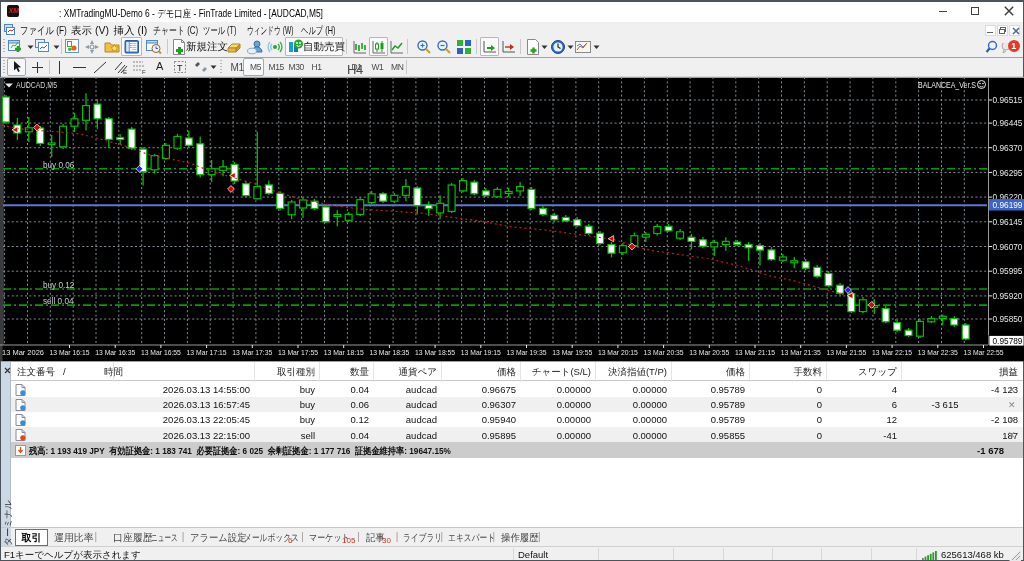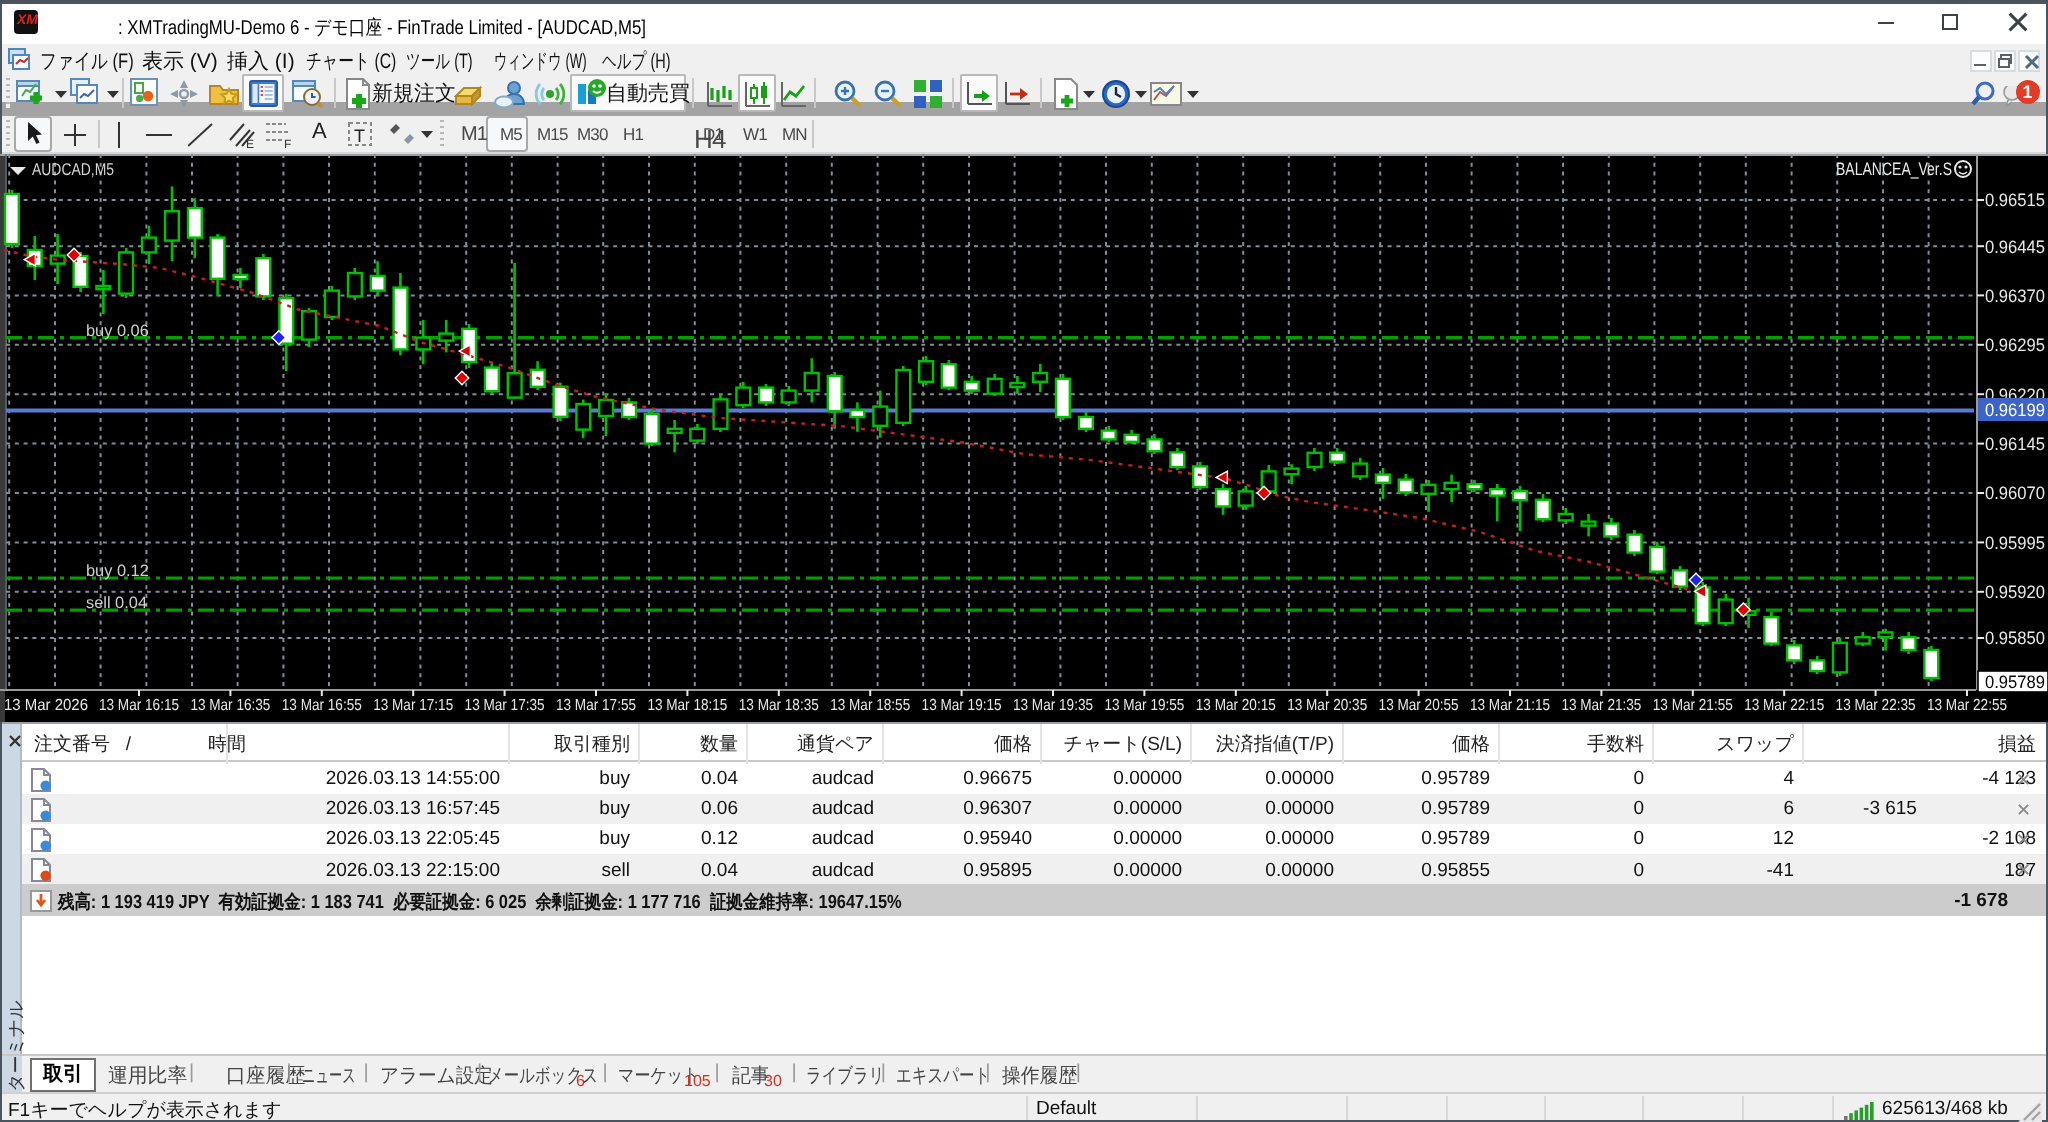--- a/index.html
+++ b/index.html
@@ -33,21 +33,21 @@
     <div class="abs" style="left:1007.5px;top:2.5px;width:11px;height:11px;background:#fdfdfd;border:1px solid #d8dcde"></div>
     <div class="abs" style="left:986px;top:9.5px;width:6px;height:1.2px;background:#5a6268"></div>
     <svg class="abs" style="left:998px;top:5px" width="7" height="7">
       <rect x="1.5" y="0.5" width="5" height="4" fill="none" stroke="#5a6268"></rect>
       <rect x="0.5" y="2.5" width="5" height="4" fill="#fdfdfd" stroke="#5a6268"></rect>
     </svg>
     <svg class="abs" style="left:1010.5px;top:5px" width="8" height="8">
       <path d="M1 1L7 7M7 1L1 7" stroke="#4a6a8a" stroke-width="1.5"></path>
     </svg>
   </div>
-<div class="abs" style="left:1px;top:36px;width:1022px;height:21.5px;background:#f0f0f0;border-bottom:7px solid #a3a3a3">
+<div class="abs" style="left:1px;top:36px;width:1022px;height:21.5px;background:#f0f0f0;border-bottom:1px solid #a3a3a3">
     <div class="abs" style="left:1.5px;top:3px;width:2px;height:15px;background:repeating-linear-gradient(#b8b8b8 0 1px,#f0f0f0 1px 3px)"></div>
     <svg class="abs" style="left:7px;top:3px" width="16" height="16" viewBox="0 0 16 16">
       <rect x="0.5" y="1.5" width="11" height="10" fill="#f8fbff" stroke="#5588bb"></rect>
       <rect x="0.5" y="1.5" width="11" height="2.5" fill="#b8d4ec" stroke="#5588bb"></rect>
       <path d="M3 9l2-3 2 1 3-4" stroke="#44aa44" fill="none"></path>
       <path d="M10 7v6M7 10h6" stroke="#18a818" stroke-width="2.6"></path>
     </svg>
     <svg class="abs" style="left:26px;top:9px" width="7" height="5">
       <path d="M0.5 0.5L6.5 0.5L3.5 4Z" fill="#333"></path>
     </svg>

